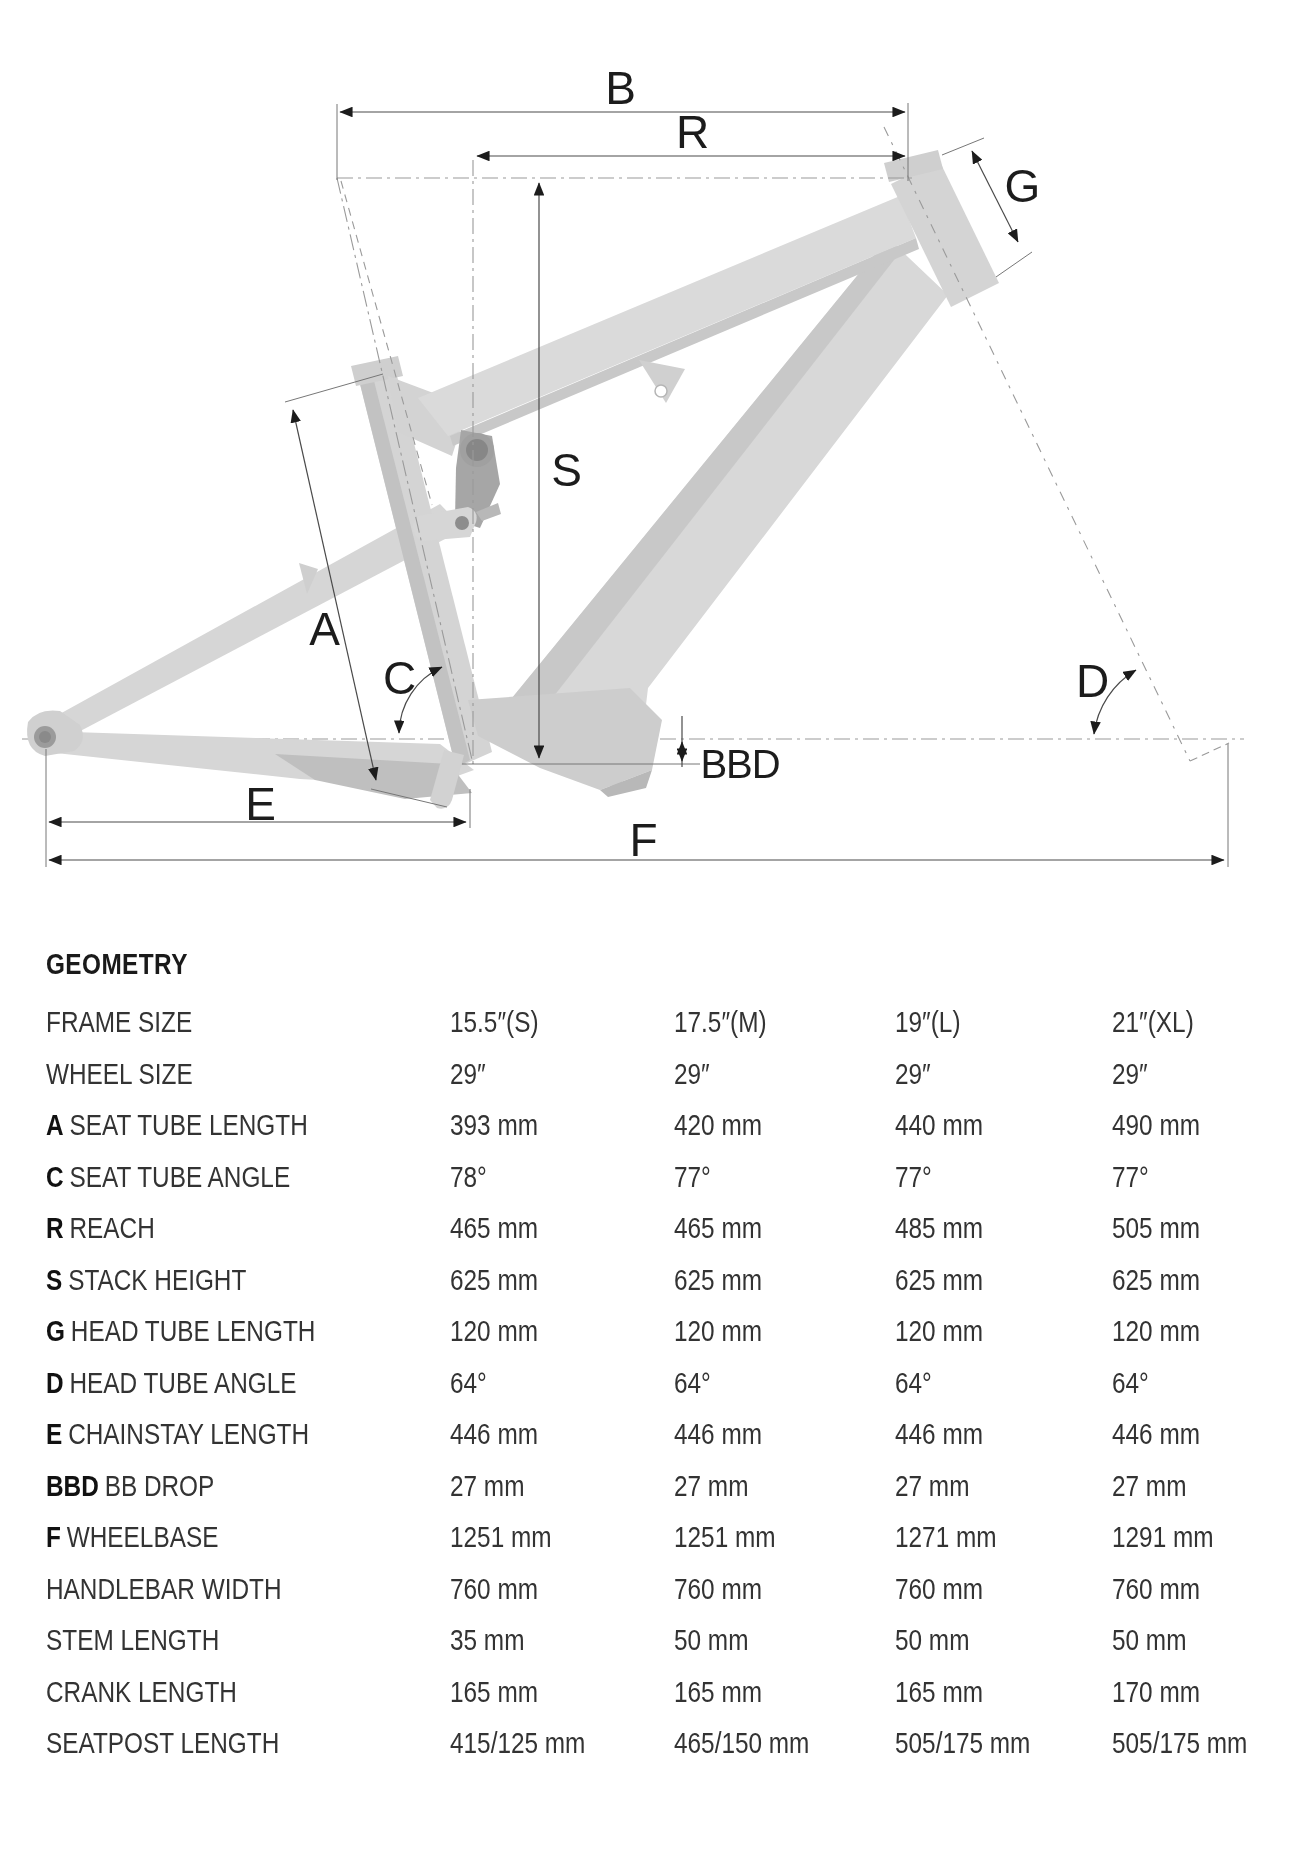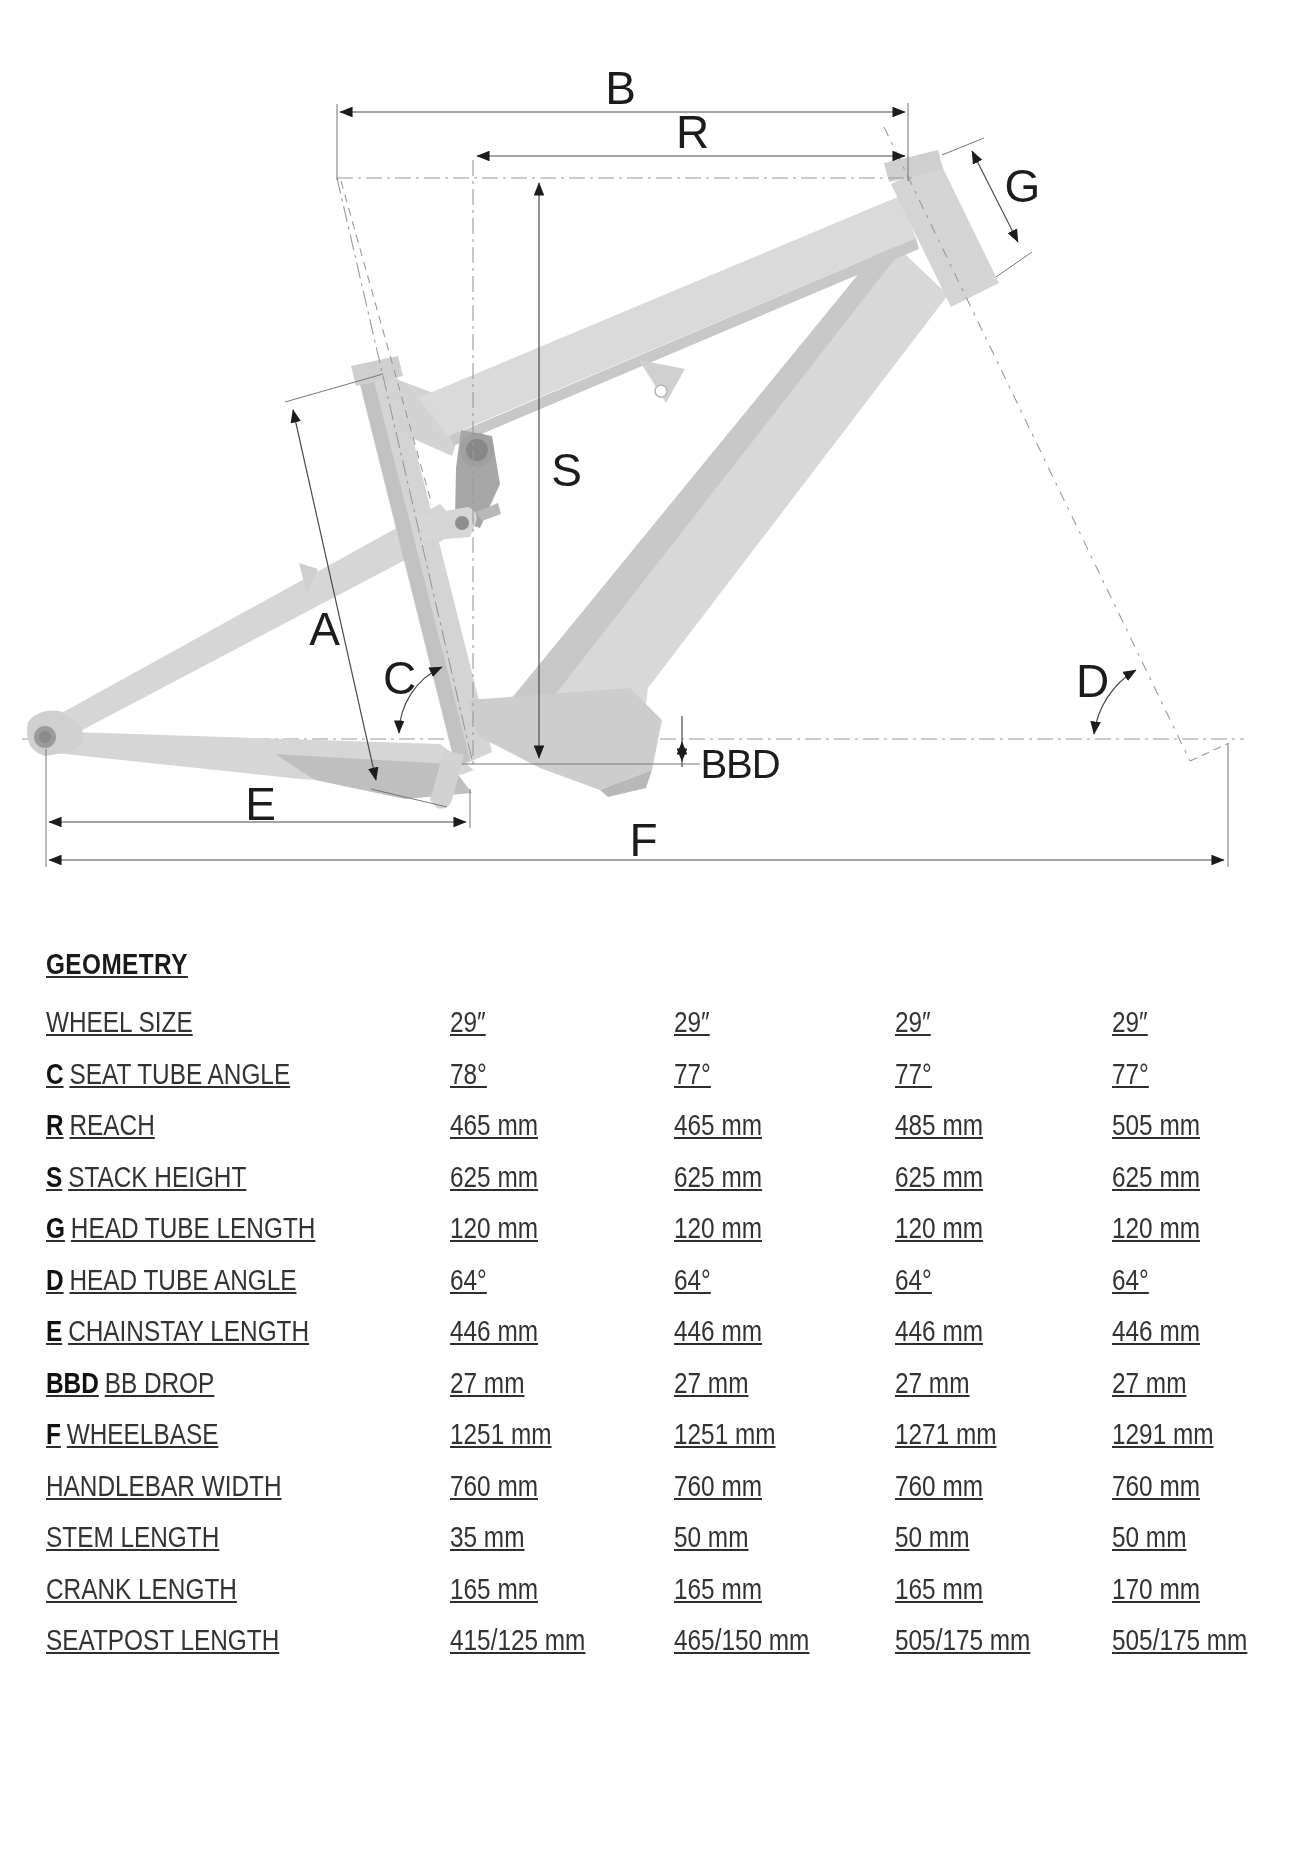--- a/index.html
+++ b/index.html
@@ -3,21 +3,21 @@
 <meta charset="utf-8">
 <style>
   html,body{margin:0;padding:0;background:#ffffff;}
   body{width:1300px;height:1850px;position:relative;font-family:"Liberation Sans","DejaVu Sans",sans-serif;color:#2e2e2e;overflow:hidden;}
   #diagram{position:absolute;left:0;top:0;width:1300px;height:900px;}
   svg text{fill:#1c1c1c;}
   .dimlabel{font-size:46px;font-weight:400;letter-spacing:-1px;}
   .dimlabel-sm{font-size:40px;font-weight:400;letter-spacing:-1px;}
 
   
-  #geometry{position:absolute;left:46px;top:948px;width:1210px;text-decoration:underline;}
+  #geometry{position:absolute;left:46px;top:948px;width:1210px;}
   .gtitle{font-size:29px;font-weight:700;transform:scaleX(0.84);transform-origin:0 50%;letter-spacing:0.5px;color:#1a1a1a;margin-bottom:16px;white-space:nowrap;}
   .trow{display:grid;grid-template-columns:404px 224px 221px 217px 1fr;height:51.5px;align-items:center;}
   .cell{transform:scaleX(0.84);transform-origin:0 50%;font-size:29px;font-weight:400;color:#333333;white-space:nowrap;letter-spacing:0px;}
   .cell .prefix{font-weight:700;color:#111111;}
   .cell .prefix:not(:empty){margin-right:7px;}
 </style>
 </head>
 <body>
 
 <svg id="diagram" viewBox="0 0 1300 900" xmlns="http://www.w3.org/2000/svg">
@@ -120,25 +120,39 @@
     <text class="dimlabel" x="260" y="820">E</text>
     <text class="dimlabel" x="643" y="856">F</text>
     <text class="dimlabel-sm" x="740" y="778">BBD</text>
   </g>
 </svg>
 
 <div id="geometry">
   <div class="gtitle">GEOMETRY</div>
   <div>
       <div class="trow">
+        <div class="cell"><span class="prefix"></span><span>FRAME SIZE</span></div>
+        <div class="cell">15.5″(S)</div>
+        <div class="cell">17.5″(M)</div>
+        <div class="cell">19″(L)</div>
+        <div class="cell">21″(XL)</div>
+      </div>
+      <div class="trow">
         <div class="cell"><span class="prefix"></span><span>WHEEL SIZE</span></div>
         <div class="cell">29″</div>
         <div class="cell">29″</div>
         <div class="cell">29″</div>
         <div class="cell">29″</div>
+      </div>
+      <div class="trow">
+        <div class="cell"><span class="prefix">A</span><span>SEAT TUBE LENGTH</span></div>
+        <div class="cell">393 mm</div>
+        <div class="cell">420 mm</div>
+        <div class="cell">440 mm</div>
+        <div class="cell">490 mm</div>
       </div>
       <div class="trow">
         <div class="cell"><span class="prefix">C</span><span>SEAT TUBE ANGLE</span></div>
         <div class="cell">78°</div>
         <div class="cell">77°</div>
         <div class="cell">77°</div>
         <div class="cell">77°</div>
       </div>
       <div class="trow">
         <div class="cell"><span class="prefix">R</span><span>REACH</span></div>

